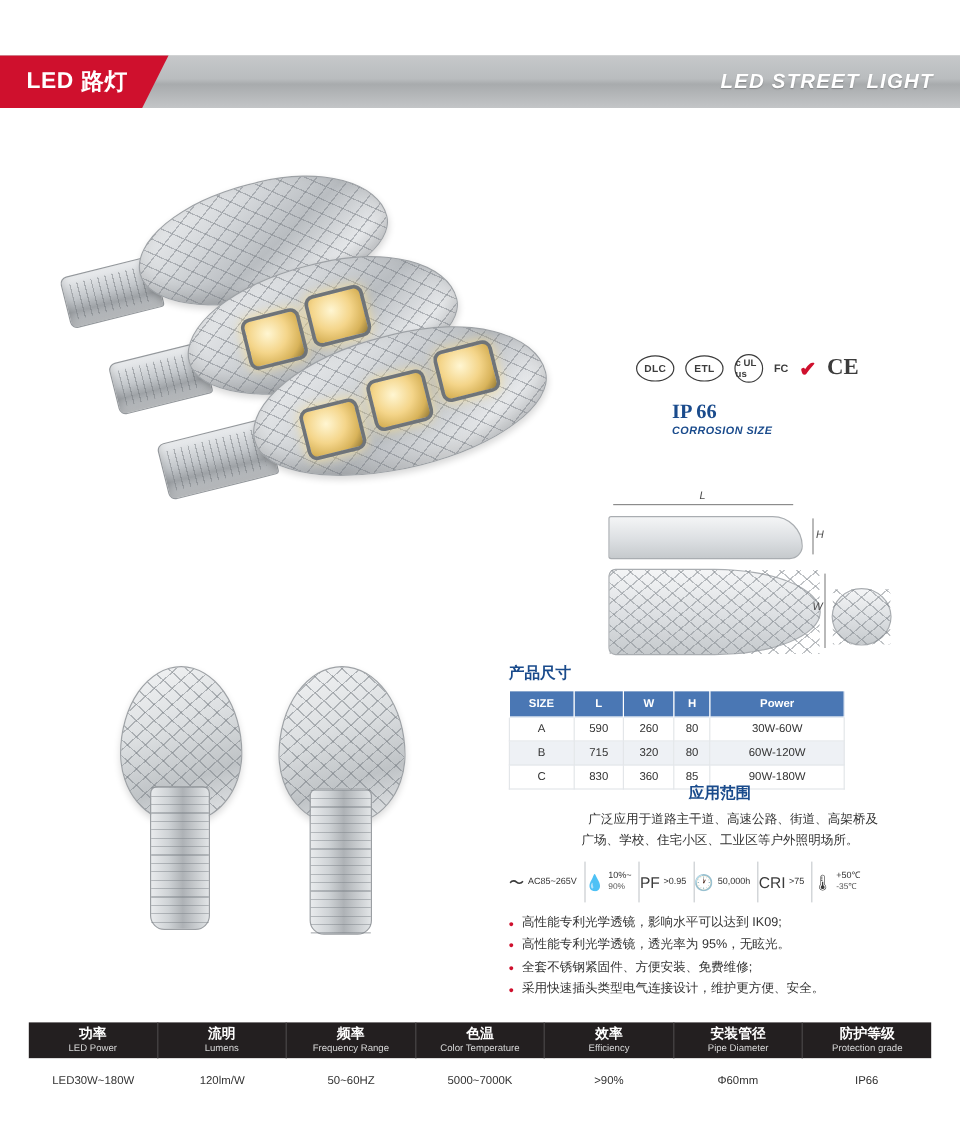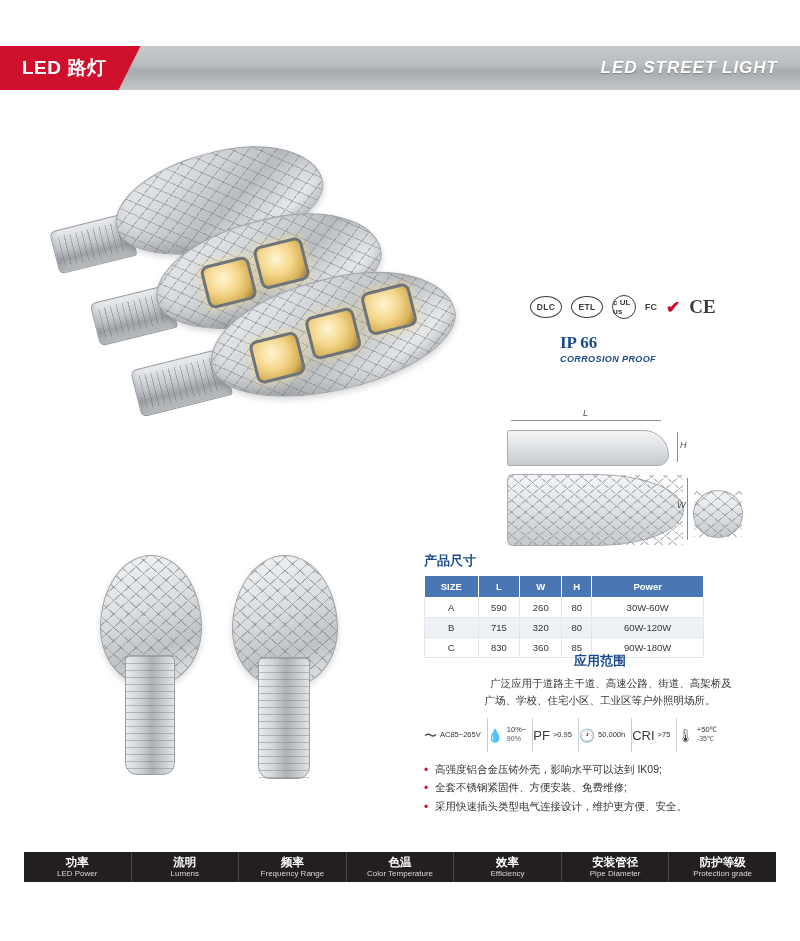--- a/index.html
+++ b/index.html
@@ -376,21 +376,21 @@
 
   <div class="certs">
     <div class="cert cert-oval">DLC</div>
     <div class="cert cert-oval">ETL</div>
     <div class="cert cert-circle">c UL us</div>
     <div class="cert cert-plain">FC</div>
     <div class="cert cert-check">✔</div>
     <div class="cert cert-ce">CE</div>
   </div>
   <div class="ip66">IP 66</div>
-  <div class="corrosion">CORROSION PROOF</div>
+  <div class="corrosion">CORROSION SIZE</div>
 
   <div class="dim-box">
     <div class="side-view"></div>
     <div class="top-view">
       <div class="grid-fill"></div>
     </div>
     <div class="end-view">
       <div class="grid-fill"></div>
     </div>
     <div class="dim-line" style="left:14px; top:8px; width:150px; height:1px;"></div>
@@ -493,21 +493,22 @@
   <div class="ic">
     <span class="ic-glyph">🌡</span>
     <span class="ic-txt">
       <span>+50℃</span><br>
       <span class="ic-sub">-35℃</span>
     </span>
   </div>
 </div>
 
 <div class="bullets">
-  <div>高强度铝合金压铸外壳，影响水平可以达到 IK09;</div>
+  <div>高性能专利光学透镜，影响水平可以达到 IK09;</div>
+  <div>高性能专利光学透镜，透光率为 95%，无眩光。</div>
   <div>全套不锈钢紧固件、方便安装、免费维修;</div>
   <div>采用快速插头类型电气连接设计，维护更方便、安全。</div>
 </div>
 
 <div class="footer">
   <div class="footer-head">
     <div class="cell">
       <span class="fh-cn">功率</span>
       <span class="fh-en">LED Power</span>
     </div>
@@ -529,13 +530,22 @@
     </div>
     <div class="cell">
       <span class="fh-cn">安装管径</span>
       <span class="fh-en">Pipe Diameter</span>
     </div>
     <div class="cell">
       <span class="fh-cn">防护等级</span>
       <span class="fh-en">Protection grade</span>
     </div>
   </div>
+  <div class="footer-body">
+    <div class="cell">LED30W~180W</div>
+    <div class="cell">120lm/W</div>
+    <div class="cell">50~60HZ</div>
+    <div class="cell">5000~7000K</div>
+    <div class="cell">&gt;90%</div>
+    <div class="cell">Φ60mm</div>
+    <div class="cell">IP66</div>
+  </div>
 </div>
 
 </body></html>

